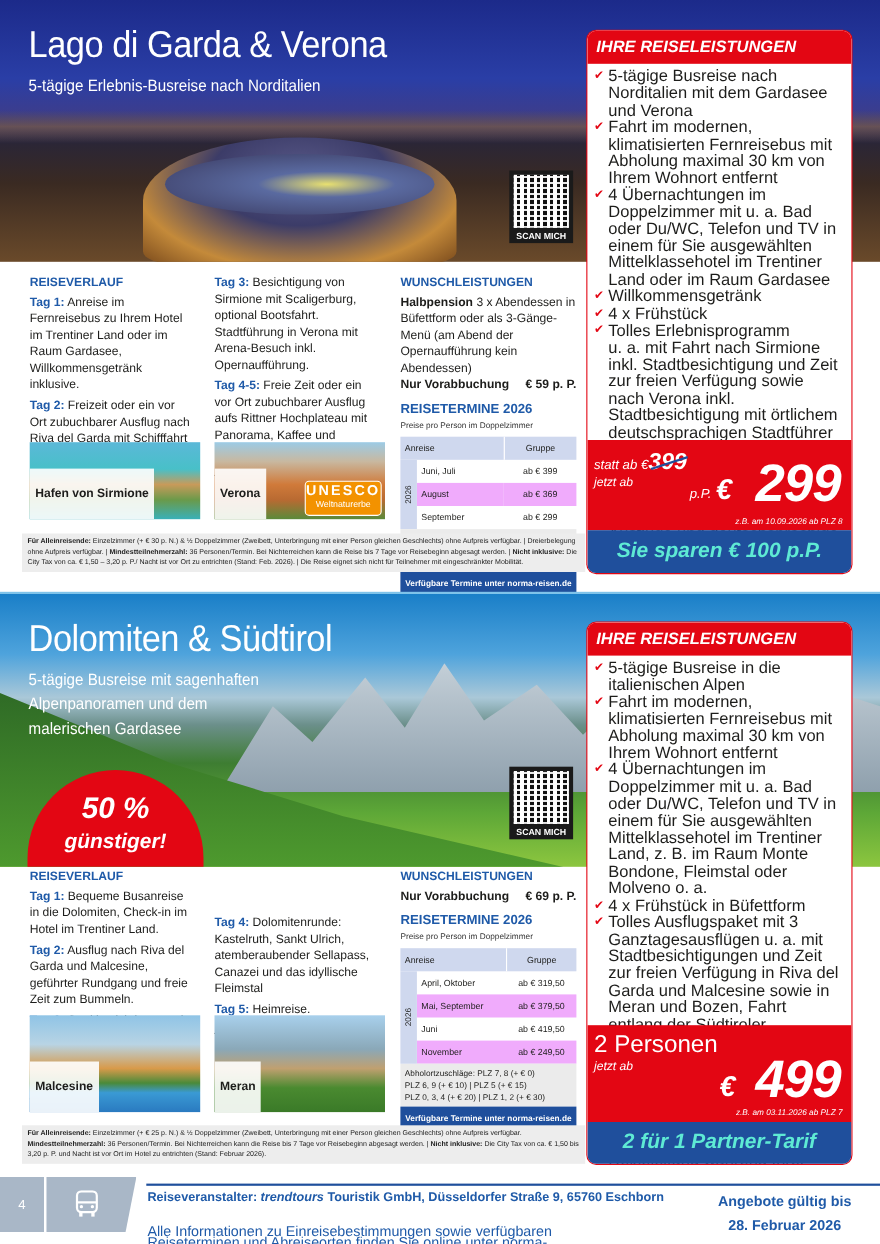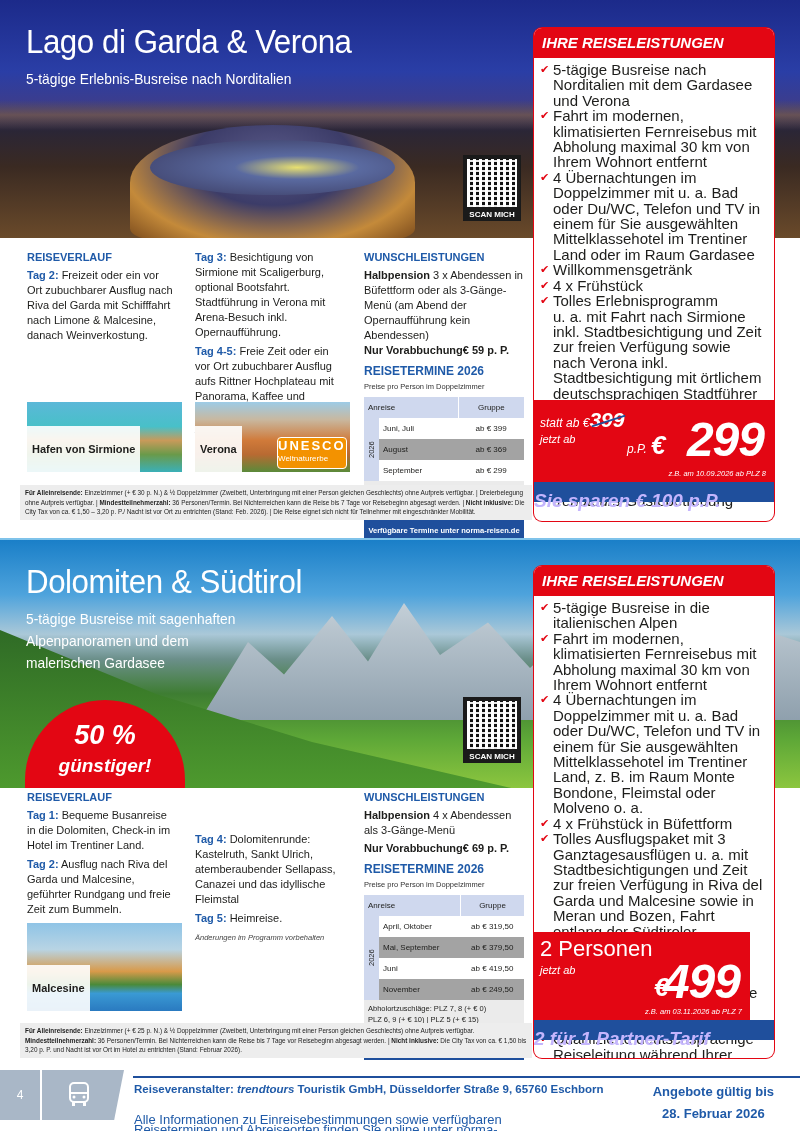--- a/index.html
+++ b/index.html
@@ -40,43 +40,43 @@
 .price{background:#e30613;color:#fff;position:relative;font-style:italic}
 .price .statt{position:absolute;left:6px;top:8px;font-size:12px}
 .price .statt .old{font-size:21px;font-weight:bold;color:#fff;position:relative}
 .price .statt .old:after{content:"";position:absolute;left:2px;right:-2px;top:50%;height:2px;background:#1f4f9c;transform:rotate(-18deg)}
 .price .jetzt{position:absolute;left:6px;font-size:11px}
 .price .big{position:absolute;right:10px;font-size:48px;font-weight:bold;letter-spacing:-1px}
 .price .pp{position:absolute;font-size:12px}
 .price .eur{position:absolute;font-size:26px;font-weight:bold}
 .price .note{position:absolute;right:8px;bottom:4px;font-size:7.5px}
 .price .persons{position:absolute;left:6px;top:4px;font-size:22px;font-style:normal}
-.save{background:#1f4f9c;color:#c4b5fd;font-weight:bold;font-style:italic;height:20px;line-height:38px;font-size:19px}
+.save{background:#1f4f9c;color:#5eead4;text-align:center;font-weight:bold;font-style:italic;height:40px;line-height:38px;font-size:19px}
 
 .col{position:absolute;font-size:11px;line-height:15px}
 .h-blue{color:#1f5aa8;font-weight:bold;font-size:11px;margin-bottom:3px}
 .tag{color:#1f5aa8;font-weight:bold}
 .p{margin-bottom:4px}
 .change{font-size:7.5px;font-style:italic;color:#444;margin-top:3px}
 .photo{position:absolute;width:155px;height:70px;overflow:hidden}
 .photo .cap{position:absolute;left:0;bottom:0;background:rgba(255,255,255,.9);font-size:11px;font-weight:bold;padding:17px 5px}
-.unesco{position:absolute;right:3px;bottom:3px;width:70px;height:32px;background:#f39200;border:1.5px solid #fff;border-radius:4px;color:#fff;}
+.unesco{position:absolute;right:3px;bottom:3px;width:70px;height:32px;background:#f39200;border:1.5px solid #fff;border-radius:4px;color:#fff;text-align:center}
 .unesco .u{font-size:13px;font-weight:bold;letter-spacing:2px;line-height:16px}
 .unesco .w{font-size:8px;line-height:10px}
 .wl{font-size:11px;line-height:15px}
-.wl .row{display:flex;font-weight:bold}
+.wl .row{display:flex;justify-content:space-between;font-weight:bold}
 .rt-h{color:#1f5aa8;font-weight:bold;font-size:12px;margin-top:6px}
 .rt-s{font-size:7.5px;color:#333;margin-bottom:3px}
 table.rt{width:100%;border-collapse:collapse;font-size:8px}
 table.rt th{background:#cfd8ee;font-weight:normal;text-align:left;padding:3px 4px;height:17px}
 table.rt th.g{text-align:center;border-left:1px solid #fff}
 table.rt td{padding:3px 4px;height:17px}
 table.rt td.yr{background:#cfd8ee;writing-mode:vertical-rl;transform:rotate(180deg);text-align:center;width:14px;font-size:7.5px;padding:0}
 table.rt td.pr{text-align:center}
-table.rt tr.alt td.m,table.rt tr.alt td.pr{background:#a3a3a3}
+table.rt tr.alt td.m,table.rt tr.alt td.pr{background:#f0abfc}
 .surch{background:#ebebeb;font-size:7.5px;line-height:11px;padding:3px 4px}
 .avail{background:#1f4f9c;color:#fff;font-size:7.5px;font-weight:bold;text-align:center;padding:3px 0}
 .fine{position:absolute;left:20px;width:512px;background:#ededed;font-size:6.4px;line-height:9.5px;padding:3px 5px;color:#222}
 .fine b{font-weight:bold}
 
 .footer{position:absolute;left:0;top:1068px;width:800px;height:63px}
 .pg{position:absolute;left:0;top:2px;width:40px;height:50px;background:#a9b7c7;color:#fff;font-size:12px;text-align:center;line-height:50px}
 .busbox{position:absolute;left:42px;top:2px;width:82px;height:50px;background:#a9b7c7;clip-path:polygon(0 0,100% 0,88% 100%,0 100%)}
 .footline{position:absolute;left:133px;top:8px;width:667px;height:2px;background:#1f4f9c}
 .org{position:absolute;left:134px;top:15px;font-size:11.5px;font-weight:bold;color:#1f5aa8}
@@ -118,20 +118,21 @@
       <div class="pp" style="left:93px;top:42px">p.P.</div>
       <div class="eur" style="left:117px;top:30px">€</div>
       <div class="big" style="top:12px">299</div>
       <div class="note">z.B. am 10.09.2026 ab PLZ 8</div>
     </div>
     <div class="save" style="position:absolute;left:0;top:454px;width:240px">Sie sparen € 100 p.P.</div>
   </div>
 
   <div class="col" style="left:27px;top:250px;width:150px">
     <div class="h-blue">REISEVERLAUF</div>
+    <div class="p"><span class="tag">Tag 1:</span><span> Anreise im Fernreisebus zu Ihrem Hotel im Trentiner Land oder im Raum Gardasee, Willkommensgetränk inklusive.</span></div>
     <div class="p"><span class="tag">Tag 2:</span><span> Freizeit oder ein vor Ort zubuchbarer Ausflug nach Riva del Garda mit Schifffahrt nach Limone &amp; Malcesine, danach Weinverkostung.</span></div>
   </div>
   <div class="col" style="left:195px;top:250px;width:150px">
     <div class="p"><span class="tag">Tag 3:</span><span> Besichtigung von Sirmione mit Scaligerburg, optional Bootsfahrt. Stadtführung in Verona mit Arena-Besuch inkl. Opernaufführung.</span></div>
     <div class="p"><span class="tag">Tag 4-5:</span><span> Freie Zeit oder ein vor Ort zubuchbarer Ausflug aufs Rittner Hochplateau mit Panorama, Kaffee und Kuchen. Heimreise.</span></div>
     <div class="change">Änderungen im Programm vorbehalten</div>
   </div>
 
   <div class="photo" style="left:27px;top:402px;background:linear-gradient(180deg,#5bb8d8 0%,#48c0c8 35%,#c89a5a 55%,#6a9a4a 75%,#3ab0b8 100%)">
     <div class="cap">Hafen von Sirmione</div>
@@ -214,21 +215,21 @@
   <div class="benefits" style="top:26px;height:492px">
     <div class="ben-head">IHRE REISELEISTUNGEN</div>
     <ul class="ben-list">
       <li><span>5-tägige Busreise in die italienischen Alpen</span></li>
       <li><span>Fahrt im modernen, klimatisierten Fernreisebus mit Abholung maximal 30 km von Ihrem Wohnort entfernt</span></li>
       <li><span>4 Übernachtungen im Doppelzimmer mit u. a. Bad oder Du/WC, Telefon und TV in einem für Sie ausgewählten Mittelklassehotel im Trentiner Land, z. B. im Raum Monte Bondone, Fleimstal oder Molveno o. a.</span></li>
       <li><span>4 x Frühstück in Büfettform</span></li>
       <li><b>Tolles Ausflugspaket mit 3 Ganztagesausflügen</b><span> u. a. mit Stadtbesichtigungen und Zeit zur freien Verfügung in Riva del Garda und Malcesine sowie in Meran und Bozen, Fahrt entlang der Südtiroler Weinstraße, Stadtbesichtigungen und Zeit zur freien Verfügung in Kastelruth und St. Ulrich sowie Fahrt über den Sellapass mit Fotostopp</span></li>
       <li><span>Qualifizierte deutschsprachige Reiseleitung während Ihrer Ausflüge und deutschsprachige </span><i>trendtours</i><span>-Gästebetreuung</span></li>
     </ul>
-    <div class="price" style="position:absolute;left:0;top:366px;width:216px;height:88px">
+    <div class="price" style="position:absolute;left:0;top:366px;width:240px;height:88px">
       <div class="persons">2 Personen</div>
       <div class="jetzt" style="top:32px">jetzt ab</div>
       <div class="eur" style="left:120px;top:40px">€</div>
       <div class="big" style="top:22px">499</div>
       <div class="note">z.B. am 03.11.2026 ab PLZ 7</div>
     </div>
     <div class="save" style="position:absolute;left:0;top:454px;width:240px">2 für 1 Partner-Tarif</div>
   </div>
 
   <div class="col" style="left:27px;top:250px;width:150px">
@@ -240,24 +241,26 @@
   <div class="col" style="left:195px;top:250px;width:150px">
     <div style="height:42px"></div>
     <div class="p"><span class="tag">Tag 4:</span><span> Dolomitenrunde: Kastelruth, Sankt Ulrich, atemberaubender Sellapass, Canazei und das idyllische Fleimstal</span></div>
     <div class="p"><span class="tag">Tag 5:</span><span> Heimreise.</span></div>
     <div class="change">Änderungen im Programm vorbehalten</div>
   </div>
 
   <div class="photo" style="left:27px;top:383px;height:88px;background:linear-gradient(180deg,#8fc4e6 0%,#b8d4e4 30%,#d89a4a 55%,#4a8a3a 70%,#3a9ad4 80%,#2a7ac0 100%)">
     <div class="cap">Malcesine</div>
   </div>
+  <div class="photo" style="left:195px;top:383px;height:88px;background:linear-gradient(180deg,#a8d0ec 0%,#8aa8b8 35%,#c0a070 55%,#4a8a30 75%,#3a7a28 100%)">
+    <div class="cap">Meran</div>
+  </div>
 
   <div class="col" style="left:364px;top:250px;width:160px">
     <div class="h-blue">WUNSCHLEISTUNGEN</div>
-    <div class="wl"><b>Halbpension</b><span> 4 x Abendessen als 3-Gänge-Menü</span></div>
     <div class="wl" style="margin-top:3px">
         <div class="row">
           <span>Nur Vorabbuchung</span>
           <span>€ 69 p. P.</span>
         </div>
       </div>
     <div class="rt-h">REISETERMINE 2026</div>
     <div class="rt-s">Preise pro Person im Doppelzimmer</div>
     <table class="rt">
       <tbody>

